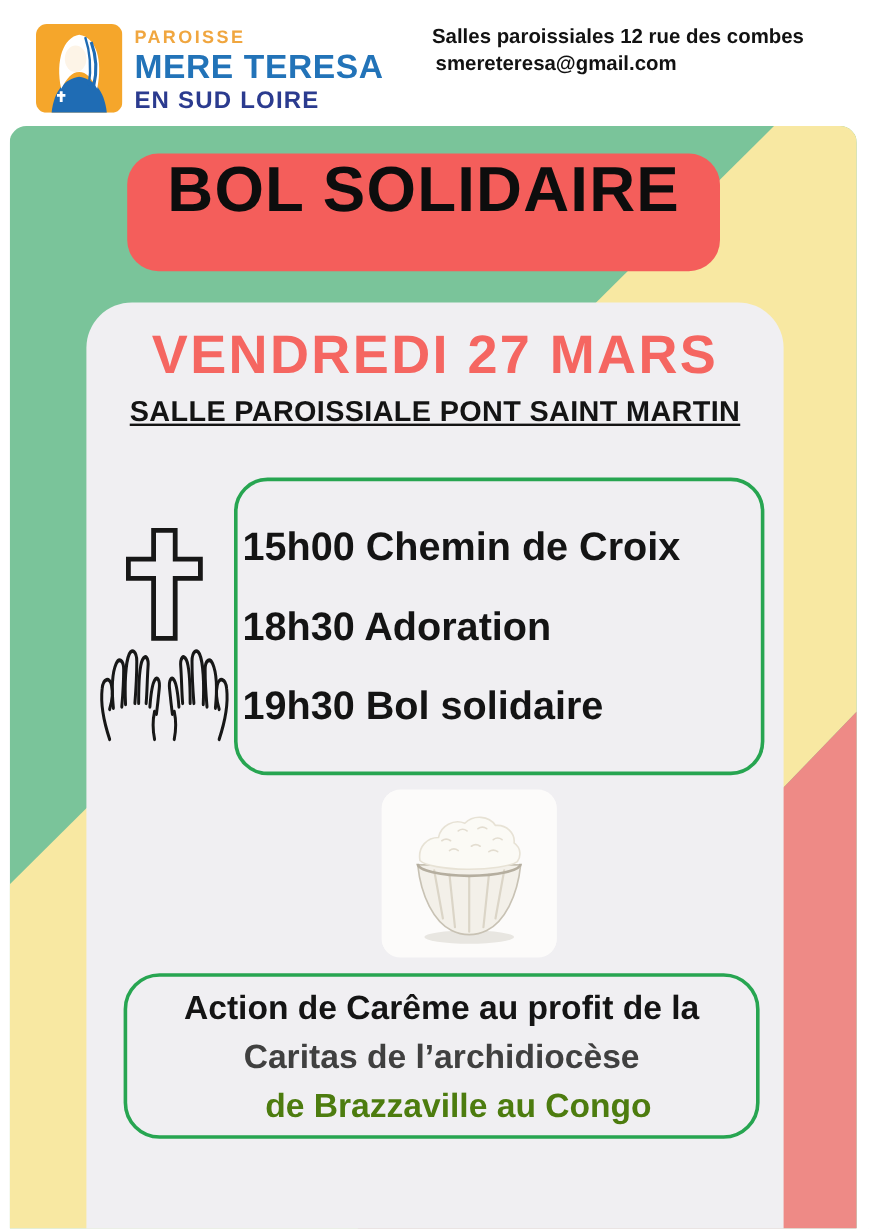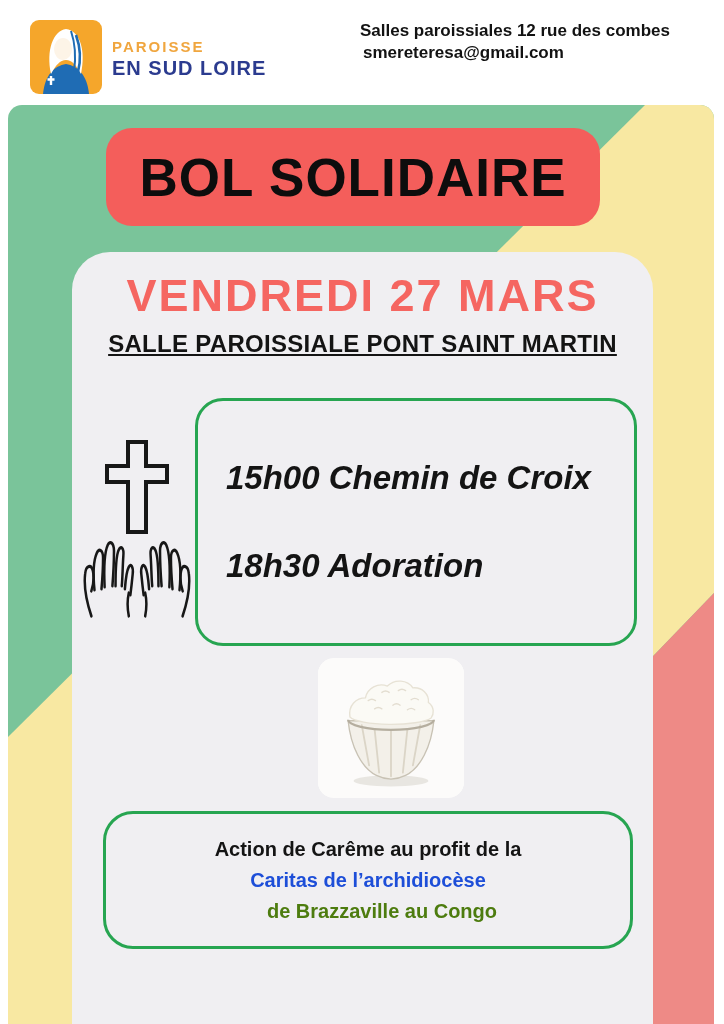--- a/index.html
+++ b/index.html
@@ -2,80 +2,81 @@
 <html><head>
 <meta charset="utf-8">
 <style>
   html,body{margin:0;padding:0;background:#ffffff;}
   .page{
     position:relative;width:724px;height:1024px;background:#ffffff;
     overflow:hidden;font-family:"Liberation Sans","DejaVu Sans",sans-serif;
   }
   
   .header{position:absolute;left:0;top:0;width:724px;height:105px;background:#ffffff;}
-  .logo{position:absolute;left:30px;top:20px;display:flex;align-items:center;}
+  .logo{position:absolute;left:30px;top:20px;display:flex;align-items:flex-end;}
   .logo-icon{width:72px;height:74px;flex:0 0 auto;}
   .logo-text{margin-left:10px;line-height:1;}
   .logo-super{display:block;font-size:15px;font-weight:700;letter-spacing:2px;color:#F0A63F;margin-top:2px;}
   .logo-name{display:block;font-size:28px;font-weight:800;color:#2273B8;letter-spacing:.5px;margin-top:3px;}
   .logo-sub{display:block;font-size:20px;font-weight:800;color:#2B3B8F;letter-spacing:1px;margin-top:4px;}
   .address{position:absolute;left:360px;top:20px;font-size:17px;font-weight:700;color:#121212;line-height:21.5px;}
   .address .email{padding-left:3px;color:#121212;}
   
   .bg-art{position:absolute;left:8px;top:105px;width:706px;height:919px;border-radius:14px 14px 0 0;overflow:hidden;}
   .bg-art svg{display:block;}
   
   .banner{
     position:absolute;left:106px;top:128px;width:494px;height:98px;border-radius:26px;
-    background:#F45E5B;display:flex;align-items:center;justify-content:center;
+    background:#F45E5B;display:flex;justify-content:center;
   }
   .banner span{font-size:53px;font-weight:900;color:#0d0d0d;letter-spacing:1px;white-space:nowrap;}
   
   .card{position:absolute;left:72px;top:252px;width:581px;height:866px;background:#F0EFF2;border-radius:38px;}
   .date-title{position:absolute;left:0;top:18px;width:100%;text-align:center;
     font-size:45px;font-weight:900;letter-spacing:2px;color:#F56661;white-space:nowrap;}
   .venue{position:absolute;left:0;top:78px;width:100%;text-align:center;
     font-size:24px;font-weight:800;letter-spacing:.3px;color:#141414;white-space:nowrap;text-decoration:underline;}
   .hands-icon{position:absolute;left:10px;top:182px;width:110px;height:188px;}
   .schedule-box{
     position:absolute;left:123px;top:146px;width:442px;height:248px;box-sizing:border-box;
     border:3.5px solid #27A551;border-radius:28px;
-    display:flex;flex-direction:column;justify-content:space-evenly;padding:8px 10px 8px 28px;font-style:italic;
+    display:flex;flex-direction:column;justify-content:space-evenly;padding:8px 10px 8px 4px;
   }
   .schedule-line{font-size:33px;font-weight:700;color:#141414;white-space:nowrap;}
   .bowl-photo{position:absolute;left:246px;top:406px;width:146px;height:140px;border-radius:16px;
     overflow:hidden;background:#FCFBFA;}
   .appeal-box{
     position:absolute;left:31px;top:559px;width:530px;height:138px;box-sizing:border-box;
     border:3.5px solid #27A551;border-radius:30px;
     display:flex;flex-direction:column;justify-content:center;align-items:center;gap:6px;
   }
-  .appeal-line{font-size:20px;font-weight:700;text-align:center;white-space:nowrap;line-height:1.25;}
+  .appeal-line{font-size:28px;font-weight:700;text-align:center;white-space:nowrap;line-height:1.25;}
   .appeal-line.black{color:#141414;}
-  .appeal-line.green{color:#1d4ed8;}
+  .appeal-line.green{color:#404040;}
   .appeal-line.red{color:#4d7c0f;margin-left:28px;}
 </style>
 </head>
 <body>
 
 <div class="page">
 
   <div class="header">
     <div class="logo">
       <svg class="logo-icon" viewBox="0 0 72 74">
         <rect width="72" height="74" rx="9" fill="#F5A62B"></rect>
         <path d="M13 74 C15 55 24 46 36 44 C48 46 57 55 59 74 Z" fill="#1F6CB4"></path>
         <path d="M21 54 C16 30 23 11 36 9 C50 11 56 30 51 54 C46 45 42 40 36 40 C30 40 26 45 21 54 Z" fill="#FFFFFF"></path>
         <path d="M46 15 C50 26 51 40 48 52" stroke="#1F6CB4" stroke-width="2.6" fill="none"></path>
         <path d="M41 11 C45 23 46 38 44 51" stroke="#1F6CB4" stroke-width="2" fill="none"></path>
         <ellipse cx="33" cy="29" rx="9" ry="11" fill="#FDF4E7"></ellipse>
         <path d="M21 56 v9 M17.5 59.5 h7" stroke="#FFFFFF" stroke-width="2.4"></path>
       </svg>
       <div class="logo-text">
         <span class="logo-super">PAROISSE</span>
+        <span class="logo-name">MERE TERESA</span>
         <span class="logo-sub">EN SUD LOIRE</span>
       </div>
     </div>
     <div class="address">
       <div>Salles paroissiales 12 rue des combes</div>
       <div class="email">smereteresa@gmail.com</div>
     </div>
   </div>
 
   <div class="bg-art">
@@ -114,20 +115,21 @@
           <path d="M43 148 C43 132 44 117 47 112 C50 107 54 110 53 118 C52 130 52 140 51 148"></path>
           <path d="M55 151 C56 141 57 133 60 129 C63 125 66 129 65 136 C64 144 63 151 62 157"></path>
           <path d="M60 178 C58 170 58 162 60 155"></path>
         </g>
       </g>
     </svg>
 
     <div class="schedule-box">
       <div class="schedule-line">15h00 Chemin de Croix</div>
       <div class="schedule-line">18h30 Adoration</div>
+      <div class="schedule-line">19h30 Bol solidaire</div>
     </div>
 
     <div class="bowl-photo">
       <svg width="146" height="140" viewBox="0 0 160 150">
         <rect width="160" height="150" fill="#FCFBFA"></rect>
         <ellipse cx="80" cy="133" rx="41" ry="6" fill="#E8E6E1"></ellipse>
         <path d="M33 67 C36 96 48 119 64 127 C74 132 86 132 96 127 C112 119 124 96 127 67 Z" fill="#F3F0E9" stroke="#C8C2B4" stroke-width="1.5"></path>
         <path d="M48 72 L56 116 M62 76 L67 124 M80 78 L80 128 M98 76 L93 124 M112 72 L104 116" stroke="#DBD5C7" stroke-width="2" fill="none" stroke-linecap="round"></path>
         <path d="M35 63 C33 50 42 42 52 42 C54 31 66 25 76 29 C84 21 98 22 104 31 C114 30 122 38 121 47 C128 52 127 60 124 64 A46 10 0 0 1 35 63 Z" fill="#FBFAF5" stroke="#E7E2D5" stroke-width="1.5"></path>
         <path d="M55 45 q4 -3 8 0 M70 36 q4 -3 8 0 M88 34 q4 -3 8 0 M102 44 q4 -3 8 0 M62 54 q4 -3 8 0 M82 50 q4 -3 8 0 M98 55 q4 -3 8 0" stroke="#E3DDD0" stroke-width="1.5" fill="none" stroke-linecap="round"></path>

